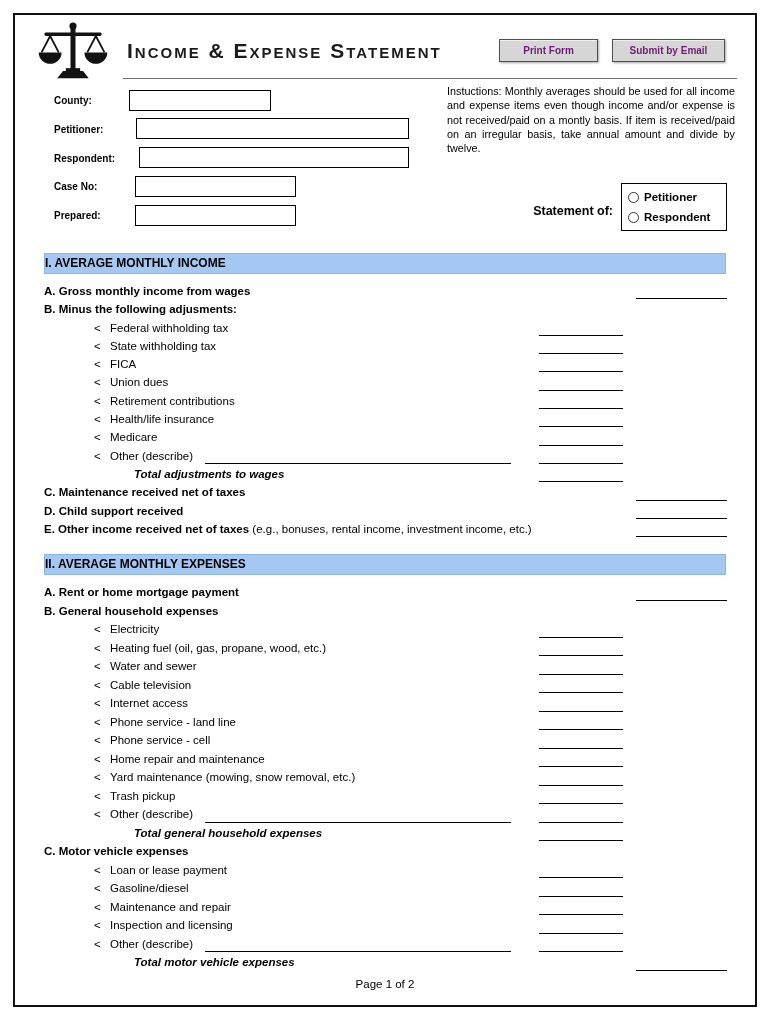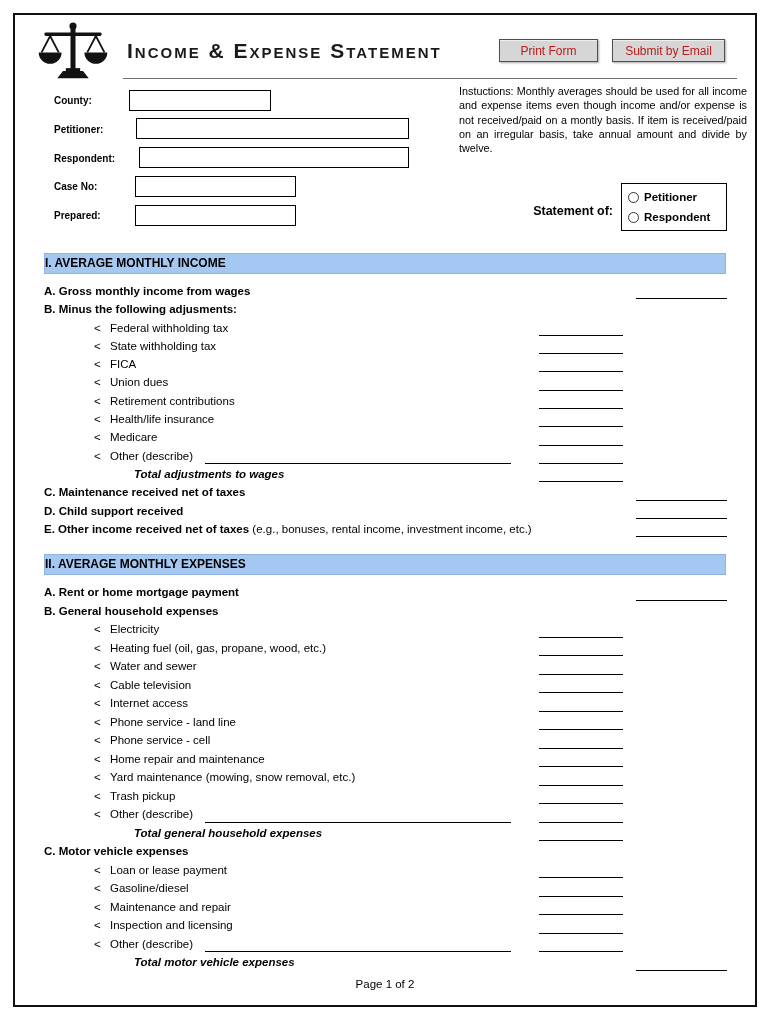--- a/index.html
+++ b/index.html
@@ -22,37 +22,38 @@
   .top { position:relative; height:238px;padding-left:24px; }
   .logo { position:absolute; left:22px; top:6px; width:72px; height:60px; }
   .title {
     position:absolute; left:112px; top:24px;
     font-size:21px; font-weight:600; letter-spacing:2px;
     font-variant:small-caps; color:#1a1a1a; white-space:nowrap;
   }
   .btn {
     position:absolute; height:23px;
     background:#d6d6d6; border:1px solid #4f4f4f;
-    font-family:inherit; font-size:12px; color:#b91c1c;
+    font-family:inherit; font-size:10px; color:#701a75;
     box-shadow:1px 1px 2px rgba(0,0,0,.35), inset 0 1px 0 #efefef;
     cursor:pointer;
+    font-weight:bold;
   }
   .btn.print  { left:484px; top:24px; width:99px; }
   .btn.submit { left:597px; top:24px; width:113px; }
   .hdr-rule { position:absolute; left:108px; top:63px; width:614px; height:1px; background:#6e6e6e; }
 
   .flabel { position:absolute; font-weight:700; font-size:10px; white-space:nowrap; }
   .fbox {
     position:absolute; height:21px;
     border:1px solid #000; background:#fff;
     font-family:inherit; font-size:12px; padding:0 4px;
   }
   .instructions {
     position:absolute; left:432px; top:69px; width:288px;
-    font-size:10.8px; line-height:1.33; text-align:justify;margin-left:12px;
+    font-size:10.8px; line-height:1.33; text-align:justify;
   }
   .stmt-label { position:absolute; left:470px; top:189px; width:128px; text-align:right; font-weight:700; font-size:12.5px; }
   .radio-box { position:absolute; left:606px; top:168px; width:106px; height:48px; border:1px solid #000; padding:3px 4px; }
   .radio-row { display:flex; align-items:center; height:20px; cursor:pointer; }
   .radio-row input {
     appearance:none; -webkit-appearance:none;
     width:11px; height:11px; border:1.5px solid #333; border-radius:50%;
     background:#fff; margin:0 5px 0 2px; flex:0 0 auto;
   }
   .radio-row input:checked { background:radial-gradient(circle, #000 40%, #fff 45%); }

